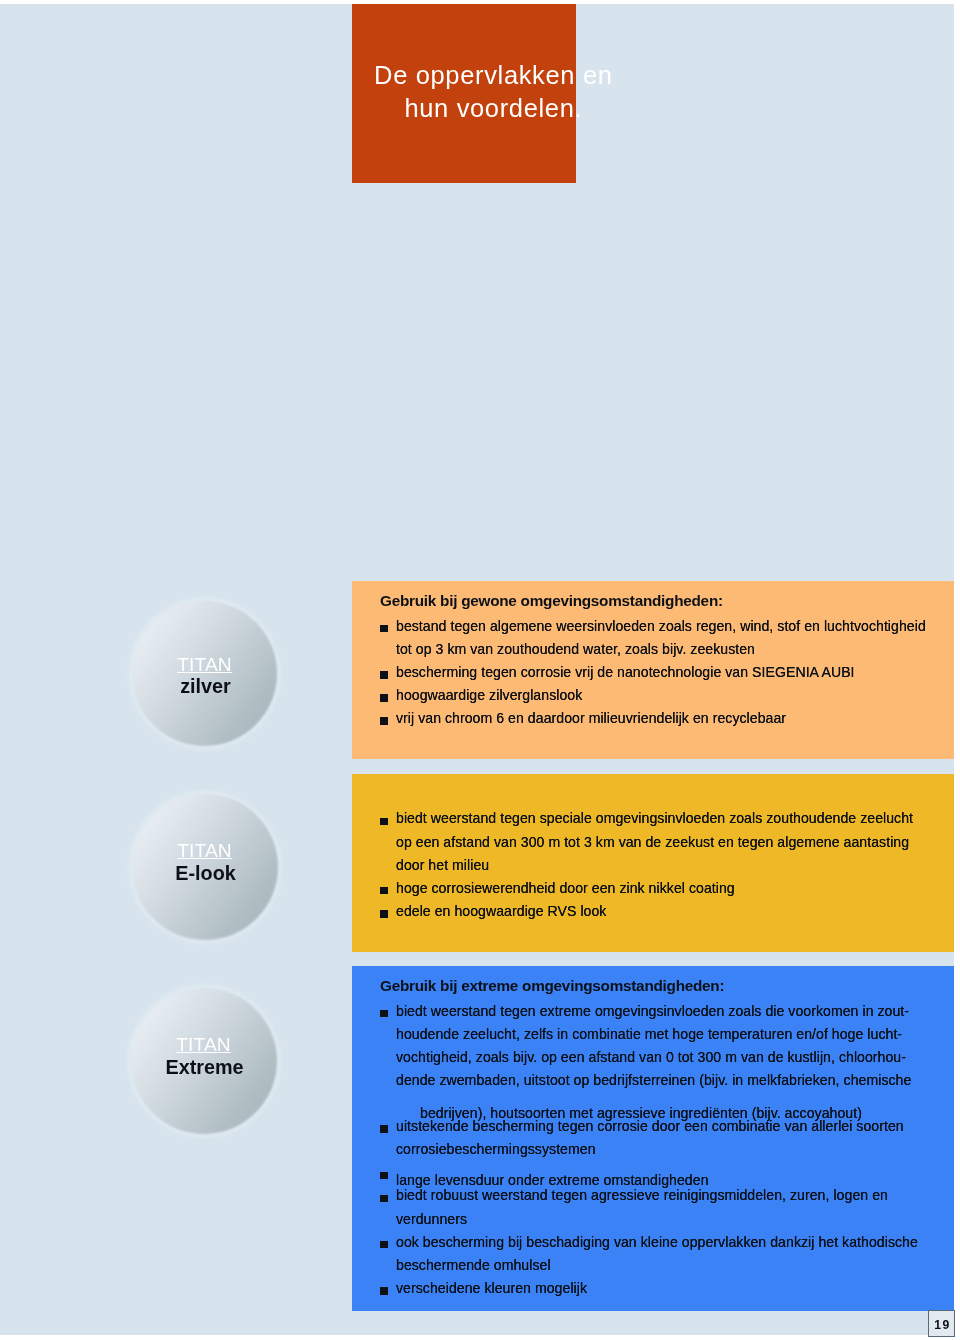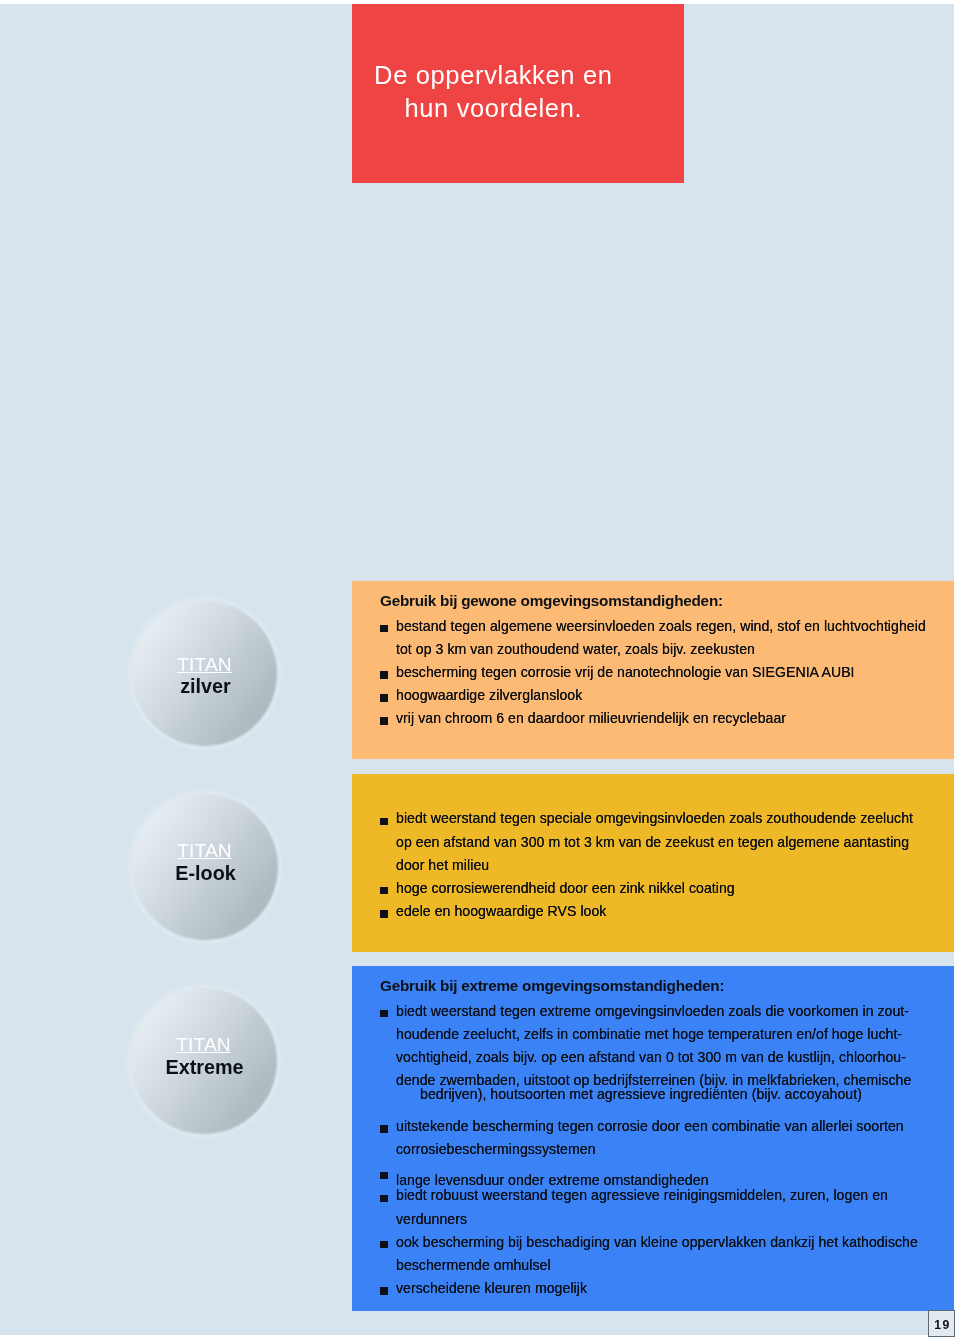--- a/index.html
+++ b/index.html
@@ -2,21 +2,21 @@
 <html><head>
 <meta charset="utf-8">
 <style>
   html,body{margin:0;padding:0;background:#ffffff;}
   body{width:960px;height:1340px;overflow:hidden;
        font-family:"Liberation Sans",sans-serif;}
   *{-webkit-font-smoothing:antialiased;}
   .page{position:absolute;left:0;top:4px;width:954px;height:1331px;background:#d7e4ed;}
 
   
-  .hero{position:absolute;left:352px;top:0px;width:332px;height:179px;background:#ef4444;}
+  .hero{position:absolute;left:352px;top:0px;width:224px;height:179px;background:#c2410c;}
   .hero-title{position:absolute;left:0;top:55px;width:282px;color:#ffffff;
               font-size:25.5px;line-height:33px;letter-spacing:0.65px;text-indent:0.65px;text-align:center;font-weight:400;}
 
   
   .band{position:absolute;left:352px;width:602px;}
   .band-green{top:580px;height:178px;background:#b4d2b7;}
   .band-orange{top:773px;height:172px;background:#eeb827;}
   .band-blue{top:960px;height:351px;background:#a0d4f2;}
   .bhead{position:absolute;left:28px;font-size:15.3px;font-weight:700;color:#0d1117;letter-spacing:-0.25px;white-space:nowrap;}
   .li{position:absolute;left:28px;font-size:14.1px;color:#0d1117;letter-spacing:0.05px;white-space:nowrap;
@@ -74,21 +74,21 @@
         <span class="bullet" style="top: 136.5px;"></span>
         <div class="li" style="top: 129.3px; left: 44px;">edele en hoogwaardige RVS look</div>
       </div>
       <div class="band band-blue" style="top: 961.8px; height: 345.5px; background: #3b82f6;">
         <div class="bhead" style="top: 11.3px;">Gebruik bij extreme omgevingsomstandigheden:</div>
         <span class="bullet" style="top: 44.1px;"></span>
         <div class="li" style="top: 36.9px; left: 44px;">biedt weerstand tegen extreme omgevingsinvloeden zoals die voorkomen in zout-</div>
         <div class="li" style="top: 60px; left: 44px;">houdende zeelucht, zelfs in combinatie met hoge temperaturen en/of hoge lucht-</div>
         <div class="li" style="top: 83.1px; left: 44px;">vochtigheid, zoals bijv. op een afstand van 0 tot 300 m van de kustlijn, chloorhou-</div>
         <div class="li" style="top: 106.2px; left: 44px;">dende zwembaden, uitstoot op bedrijfsterreinen (bijv. in melkfabrieken, chemische</div>
-        <div class="li" style="top: 120px; left: 44px; padding-left: 24px;">bedrijven), houtsoorten met agressieve ingrediënten (bijv. accoyahout)</div>
+        <div class="li" style="top: 139px; left: 44px; padding-left: 24px;">bedrijven), houtsoorten met agressieve ingrediënten (bijv. accoyahout)</div>
         <span class="bullet" style="top: 159.6px;"></span>
         <div class="li" style="top: 152.4px; left: 44px;">uitstekende bescherming tegen corrosie door een combinatie van allerlei soorten</div>
         <div class="li" style="top: 175.5px; left: 44px;">corrosiebeschermingssystemen</div>
         <span class="bullet" style="top: 205.8px;"></span>
         <div class="li" style="top: 198.6px; left: 44px; margin-top: 8px;">lange levensduur onder extreme omstandigheden</div>
         <span class="bullet" style="top: 228.9px;"></span>
         <div class="li" style="top: 221.7px; left: 44px;">biedt robuust weerstand tegen agressieve reinigingsmiddelen, zuren, logen en</div>
         <div class="li" style="top: 244.8px; left: 44px;">verdunners</div>
         <span class="bullet" style="top: 275.1px;"></span>
         <div class="li" style="top: 267.9px; left: 44px;">ook bescherming bij beschadiging van kleine oppervlakken dankzij het kathodische</div>

